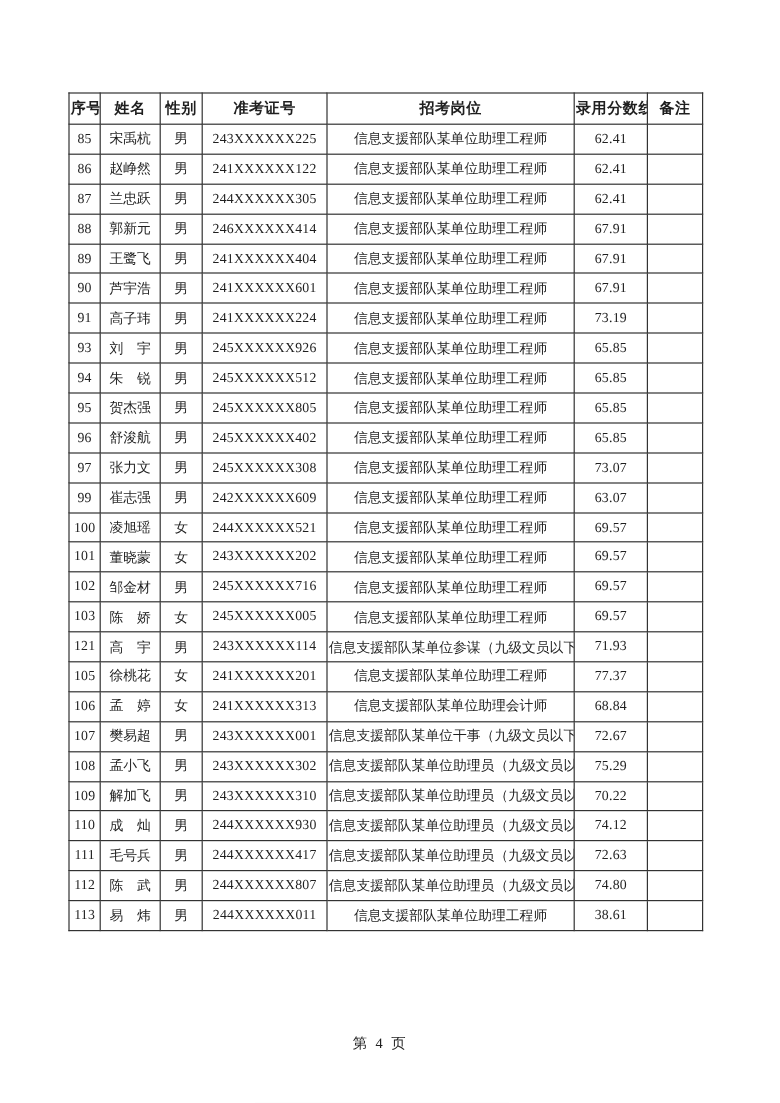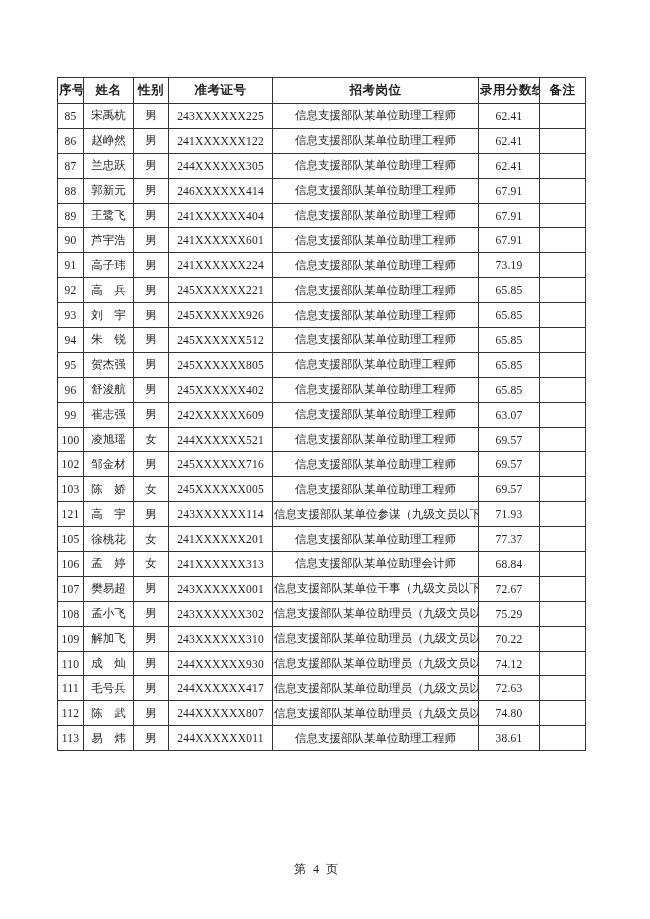--- a/index.html
+++ b/index.html
@@ -149,29 +149,20 @@
         <tr>
           <td class="cell-no">91</td>
           <td class="cell-name">高子玮</td>
           <td class="cell-gender">男</td>
           <td class="cell-ticket-no">241XXXXXX224</td>
           <td class="cell-position">信息支援部队某单位助理工程师</td>
           <td class="cell-score-line">73.19</td>
           <td class="cell-remark"></td>
         </tr>
         <tr>
-          <td class="cell-no">92</td>
-          <td class="cell-name">高　兵</td>
-          <td class="cell-gender">男</td>
-          <td class="cell-ticket-no">245XXXXXX221</td>
-          <td class="cell-position">信息支援部队某单位助理工程师</td>
-          <td class="cell-score-line">65.85</td>
-          <td class="cell-remark"></td>
-        </tr>
-        <tr>
           <td class="cell-no">93</td>
           <td class="cell-name">刘　宇</td>
           <td class="cell-gender">男</td>
           <td class="cell-ticket-no">245XXXXXX926</td>
           <td class="cell-position">信息支援部队某单位助理工程师</td>
           <td class="cell-score-line">65.85</td>
           <td class="cell-remark"></td>
         </tr>
         <tr>
           <td class="cell-no">94</td>
@@ -194,33 +185,51 @@
         <tr>
           <td class="cell-no">96</td>
           <td class="cell-name">舒浚航</td>
           <td class="cell-gender">男</td>
           <td class="cell-ticket-no">245XXXXXX402</td>
           <td class="cell-position">信息支援部队某单位助理工程师</td>
           <td class="cell-score-line">65.85</td>
           <td class="cell-remark"></td>
         </tr>
         <tr>
+          <td class="cell-no">97</td>
+          <td class="cell-name">张力文</td>
+          <td class="cell-gender">男</td>
+          <td class="cell-ticket-no">245XXXXXX308</td>
+          <td class="cell-position">信息支援部队某单位助理工程师</td>
+          <td class="cell-score-line">73.07</td>
+          <td class="cell-remark"></td>
+        </tr>
+        <tr>
           <td class="cell-no">99</td>
           <td class="cell-name">崔志强</td>
           <td class="cell-gender">男</td>
           <td class="cell-ticket-no">242XXXXXX609</td>
           <td class="cell-position">信息支援部队某单位助理工程师</td>
           <td class="cell-score-line">63.07</td>
           <td class="cell-remark"></td>
         </tr>
         <tr>
           <td class="cell-no">100</td>
           <td class="cell-name">凌旭瑶</td>
           <td class="cell-gender">女</td>
           <td class="cell-ticket-no">244XXXXXX521</td>
+          <td class="cell-position">信息支援部队某单位助理工程师</td>
+          <td class="cell-score-line">69.57</td>
+          <td class="cell-remark"></td>
+        </tr>
+        <tr>
+          <td class="cell-no">101</td>
+          <td class="cell-name">董晓蒙</td>
+          <td class="cell-gender">女</td>
+          <td class="cell-ticket-no">243XXXXXX202</td>
           <td class="cell-position">信息支援部队某单位助理工程师</td>
           <td class="cell-score-line">69.57</td>
           <td class="cell-remark"></td>
         </tr>
         <tr>
           <td class="cell-no">102</td>
           <td class="cell-name">邹金材</td>
           <td class="cell-gender">男</td>
           <td class="cell-ticket-no">245XXXXXX716</td>
           <td class="cell-position">信息支援部队某单位助理工程师</td>

